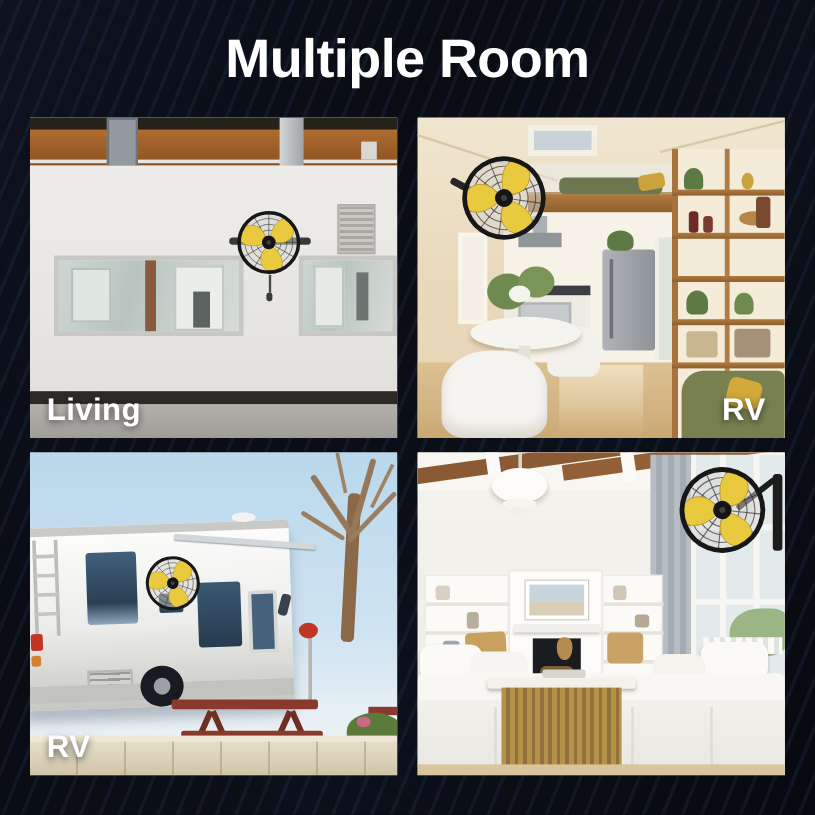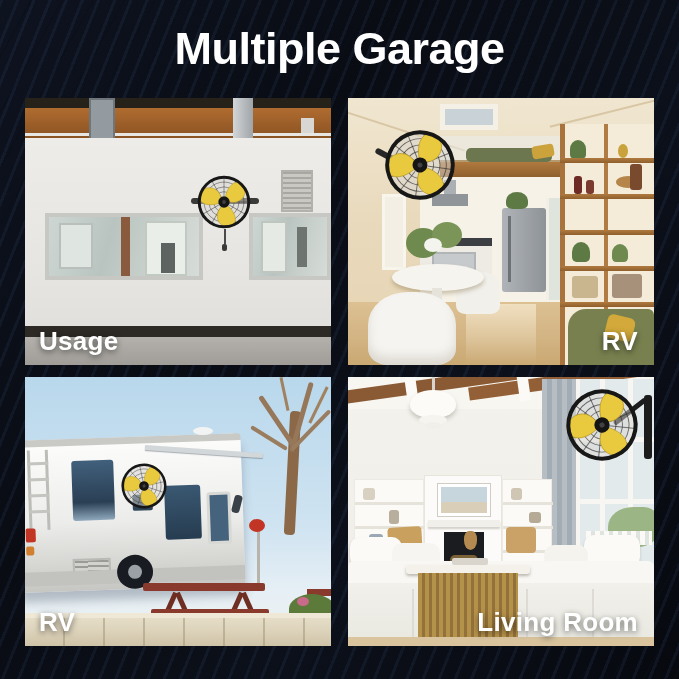--- a/index.html
+++ b/index.html
@@ -81,21 +81,21 @@
       <circle r="10.5" fill="#151515"></circle>
       <circle r="3.5" fill="#414141"></circle>
       <circle r="46" fill="none" stroke="#171717" stroke-width="5.5"></circle>
     </g>
   </defs>
 </svg>
 
 <div class="canvas">
 
   <div class="title">
-    <span>Multiple Garage</span>
+    <span>Multiple Room</span>
   </div>
 
   <figure class="cell" id="cell-garage" style="margin:0">
     <span class="p" style="left:0;top:0;width:306px;height:14px;background:#262119"></span>
     <span class="p wood" style="left:0;top:10px;width:306px;height:30px"></span>
     <span class="p" style="left:0;top:35px;width:306px;height:3px;background:#e8e6e2"></span>
     <span class="p" style="left:64px;top:0;width:26px;height:42px;background:#949b a0;background:#949ba0;border:2px solid #6e757b"></span>
     <span class="p" style="left:208px;top:0;width:20px;height:48px;background:linear-gradient(90deg,#d3d6d8,#9fa4a8)"></span>
     <span class="p" style="left:276px;top:20px;width:13px;height:15px;background:#d9d7d3"></span>
     <span class="p" style="left:0;top:40px;width:306px;height:188px;background:linear-gradient(180deg,#eeece8 0%,#e7e5e1 70%,#e2e0dc 100%)"></span>
@@ -115,21 +115,21 @@
     <span class="p" style="left:166px;top:100px;width:68px;height:6px;background:#3a3a38;border-radius:3px"></span>
     <svg class="fan" viewBox="-52 -52 104 104" style="left:171px;top:76px;width:56px;height:56px">
         <use href="#fanhead"></use>
       </svg>
     <span class="p" style="left:199px;top:131px;width:2px;height:15px;background:#4a4a48"></span>
     <span class="p" style="left:197px;top:146px;width:5px;height:7px;background:#3a3a38;border-radius:2px"></span>
 
     <span class="p" style="left:0;top:228px;width:306px;height:11px;background:#2d2924"></span>
     <span class="p" style="left:0;top:239px;width:306px;height:28px;background:linear-gradient(180deg,#b4b1ac,#a09d98)"></span>
 
-    <figcaption class="cap cap-bl">Usage</figcaption>
+    <figcaption class="cap cap-bl">Living</figcaption>
   </figure>
 
   <figure class="cell" id="cell-rvint" style="margin:0">
     <span class="p" style="left:0;top:0;width:306px;height:267px;background:linear-gradient(180deg,#f0e6d0 0%,#e9dabd 45%,#e6d3b1 100%)"></span>
     <span class="p" style="left:-20px;top:30px;width:140px;height:2px;background:#d8c6a5;transform:rotate(18deg)"></span>
     <span class="p" style="left:200px;top:12px;width:130px;height:2px;background:#d8c6a5;transform:rotate(-14deg)"></span>
     <span class="p" style="left:92px;top:6px;width:58px;height:26px;background:#c9d2d6;border:5px solid #f4f0e6"></span>
 
     <span class="p" style="left:92px;top:38px;width:128px;height:27px;background:rgba(236,240,242,0.45);border-bottom:3px solid #b49a6e"></span>
     <span class="p" style="left:118px;top:50px;width:86px;height:14px;background:#6c7750;border-radius:5px"></span>
@@ -317,16 +317,15 @@
     <span class="p" style="left:104px;top:181px;width:36px;height:7px;background:#d9d5cc;border-radius:2px"></span>
     <span class="p" style="left:70px;top:196px;width:100px;height:66px;background:repeating-linear-gradient(90deg,#b5924a 0 4px,#93713a 4px 7px)"></span>
     <span class="p" style="left:0;bottom:0;width:306px;height:9px;background:#d9c49e"></span>
 
     <span class="p" style="left:296px;top:18px;width:8px;height:64px;background:#1c1c1c;border-radius:3px"></span>
     <span class="p" style="left:262px;top:32px;width:40px;height:5px;background:#1c1c1c;transform:rotate(-38deg);border-radius:2px"></span>
     <svg class="fan" viewBox="-52 -52 104 104" style="left:216px;top:10px;width:76px;height:76px;transform:rotate(-24deg)">
         <use href="#fanhead"></use>
       </svg>
 
-    <figcaption class="cap cap-br">Living Room</figcaption>
   </figure>
 
 </div>
 
 </body></html>

